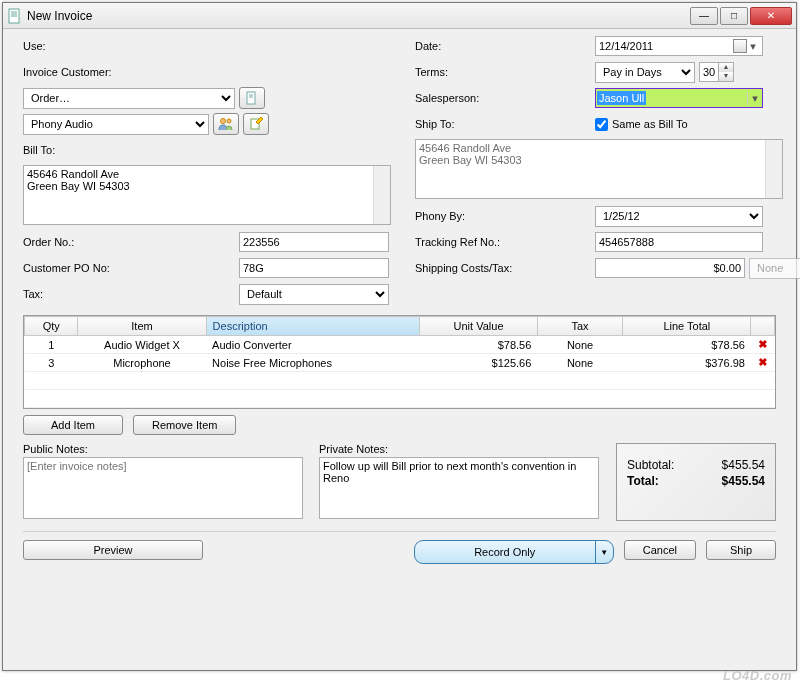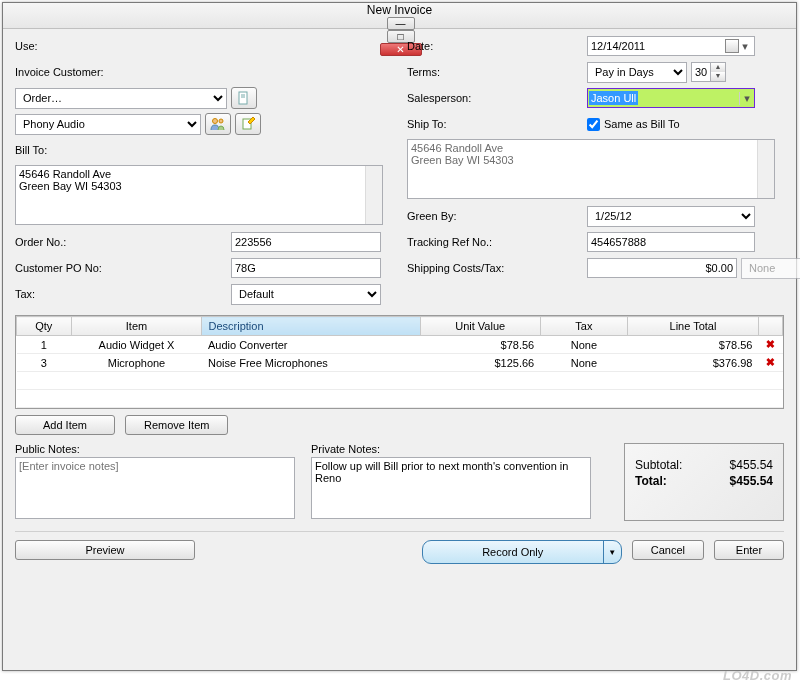--- a/index.html
+++ b/index.html
@@ -21,42 +21,41 @@
   background: #f0f0f0;
   box-shadow: 0 0 3px rgba(0,0,0,0.3);
 }
 .titlebar {
   height: 26px;
   background: linear-gradient(to bottom, #f6f6f6, #e7e7e7);
   border-bottom: 1px solid #c0c0c0;
   display: flex;
   align-items: center;
   padding: 0 4px;
-  flex-direction: column;
 }
 .titlebar .icon { width: 16px; height: 16px; margin-right: 4px; }
 .titlebar .title { flex: 1; font-size: 12px; }
 .titlebar .win-btn {
   width: 28px; height: 18px;
   border: 1px solid #8a8a8a;
   background: linear-gradient(to bottom, #f6f6f6, #dedede);
   border-radius: 2px;
   margin-left: 2px;
   display: flex; align-items: center; justify-content: center;
   font-size: 10px;
   cursor: default;
 }
 .titlebar .win-btn.close {
   width: 42px;
   background: linear-gradient(to bottom, #e77, #c33);
   border-color: #a33;
   color: #fff;
 }
 .content {
-  padding: 6px 12px;
+  padding: 6px 20px;
   height: calc(100% - 26px);
   display: flex;
   flex-direction: column;
 }
 .top-grid {
   display: flex;
   gap: 24px;
 }
 .col { flex: 1; }
 .row {
@@ -300,21 +299,21 @@
           <span class="lbl" style="width:180px">Ship To:</span>
           <input type="checkbox" class="chk" checked="" style="">
           <span>Same as Bill To</span>
         </div>
         <div class="bill-box disabled">
           <div style="white-space:pre-line">45646 Randoll Ave
 Green Bay WI 54303</div>
           <div class="scroll-stub"></div>
         </div>
         <div class="row mid-row">
-          <span class="lbl" style="width:180px">Green By:</span>
+          <span class="lbl" style="width:180px">Phony By:</span>
           <select style="width:168px"><option>1/25/12</option></select>
         </div>
         <div class="row mid-row">
           <span class="lbl" style="width:180px">Tracking Ref No.:</span>
           <input type="text" style="width: 168px;" value="454657888">
         </div>
         <div class="row mid-row">
           <span class="lbl" style="width:180px">Shipping Costs/Tax:</span>
           <input type="text" class="ship-cost" value="$0.00" style="">
           <select class="ship-tax-sel" disabled=""><option>None</option></select>
@@ -403,19 +402,19 @@
     </div>
 
     <div class="footer">
       <div class="btn wide">Preview</div>
       <div class="spacer"></div>
       <div class="split">
         <div class="main">Record Only</div>
         <div class="dd">▼</div>
       </div>
       <div class="btn" style="min-width:70px">Cancel</div>
-      <div class="btn" style="min-width:70px">Enter</div>
+      <div class="btn" style="min-width:70px">Ship</div>
     </div>
 
   </div>
 </div>
 
 <div class="watermark">LO4D.com</div>
 
 </body></html>

